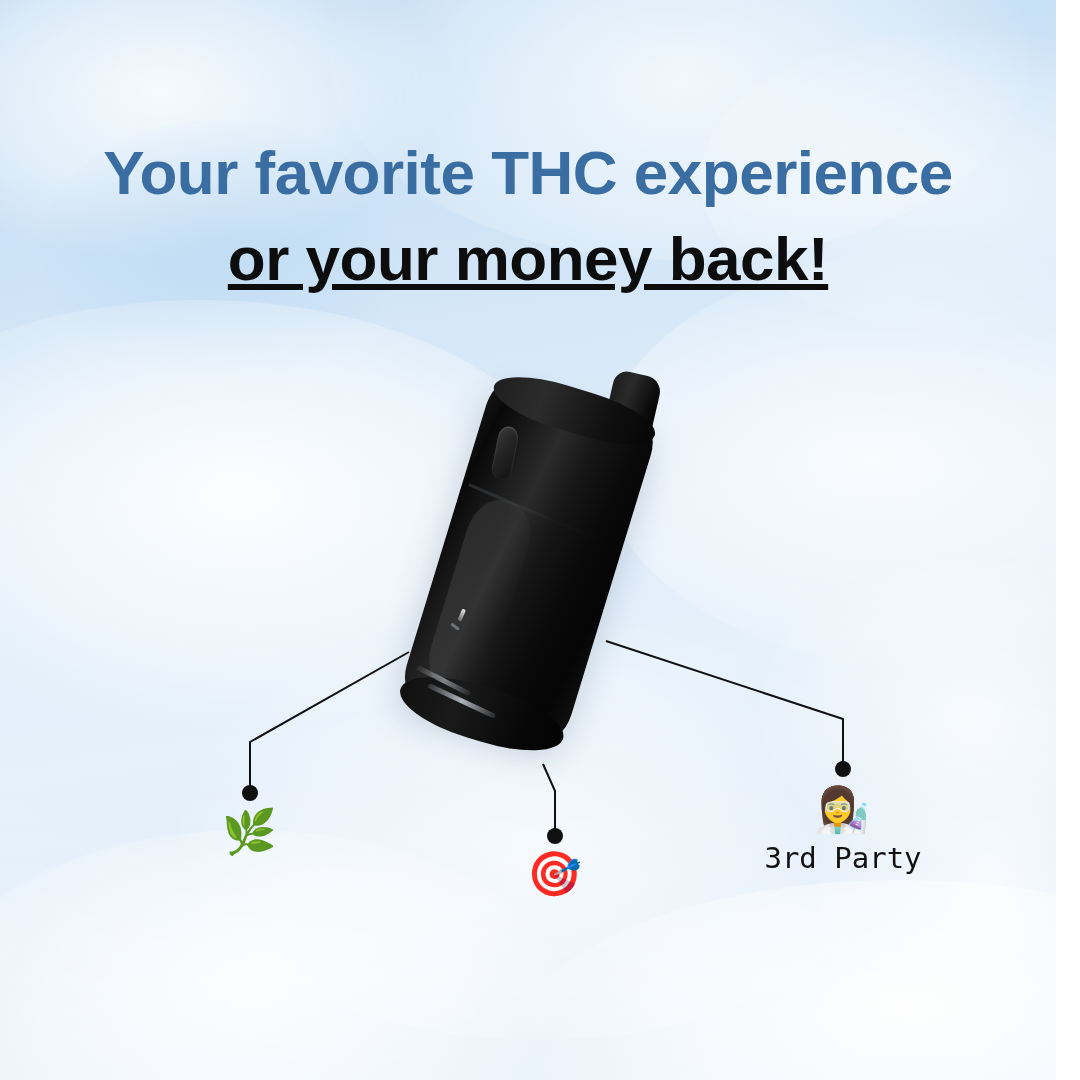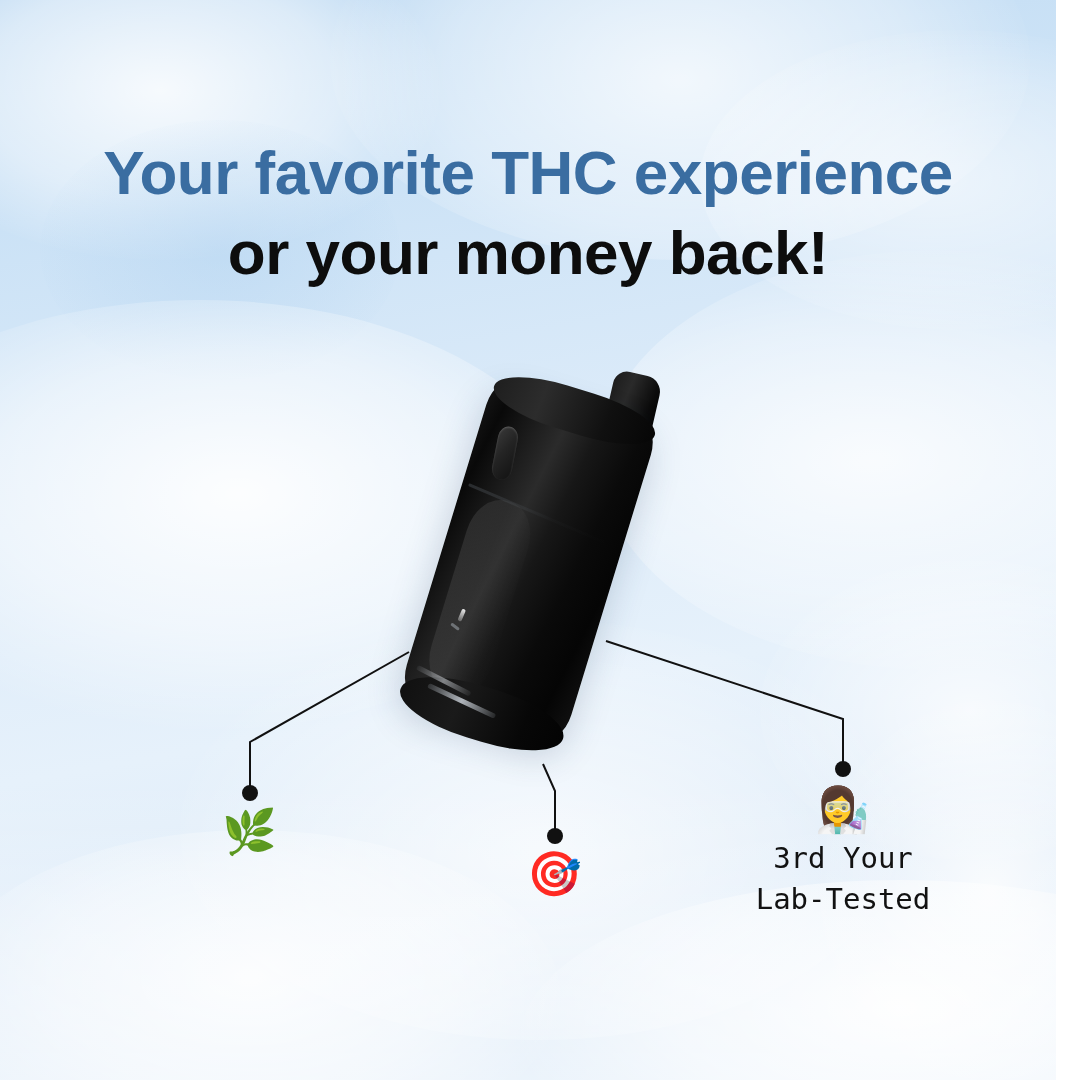--- a/index.html
+++ b/index.html
@@ -65,25 +65,26 @@
   }
   .headline .line1 {
     display: block;
     font-size: 62px;
     font-weight: 700;
     letter-spacing: -0.5px;
     color: #3a6da1;
   }
   .headline .line2 {
     display: block;
-    margin-top: 18px;
+    margin-top: 24px;
     font-size: 62px;
     font-weight: 700;
     letter-spacing: -0.5px;
     color: #0d0d0d;
+    text-decoration: underline;
   }
 
   
   .device-wrap {
     position: absolute;
     left: 392px;
     top: 352px;
     width: 300px;
     height: 420px;
   }
@@ -293,17 +294,16 @@
   <div class="feature" id="f-natural">
     <span class="emoji">🌿</span>
   </div>
 
   <div class="feature" id="f-consistent">
     <span class="emoji">🎯</span>
   </div>
 
   <div class="feature" id="f-lab">
     <span class="emoji">👩‍🔬</span>
-    <span class="cap">3rd Your</span>
-    <span class="cap">Lab-Tested</span>
+    <span class="cap">3rd Party</span>
   </div>
 
 </div>
 
 </body></html>

